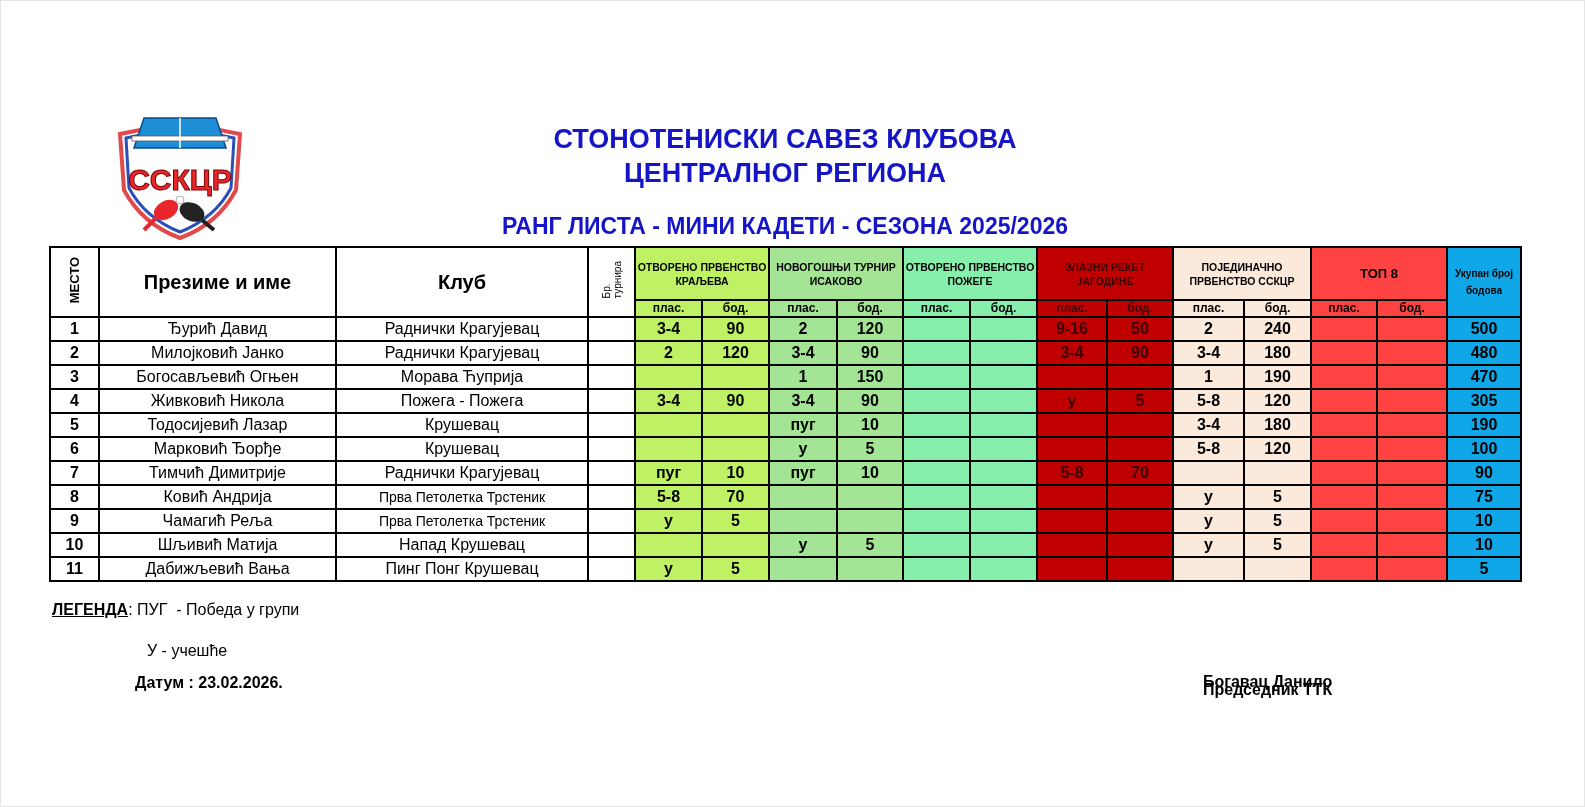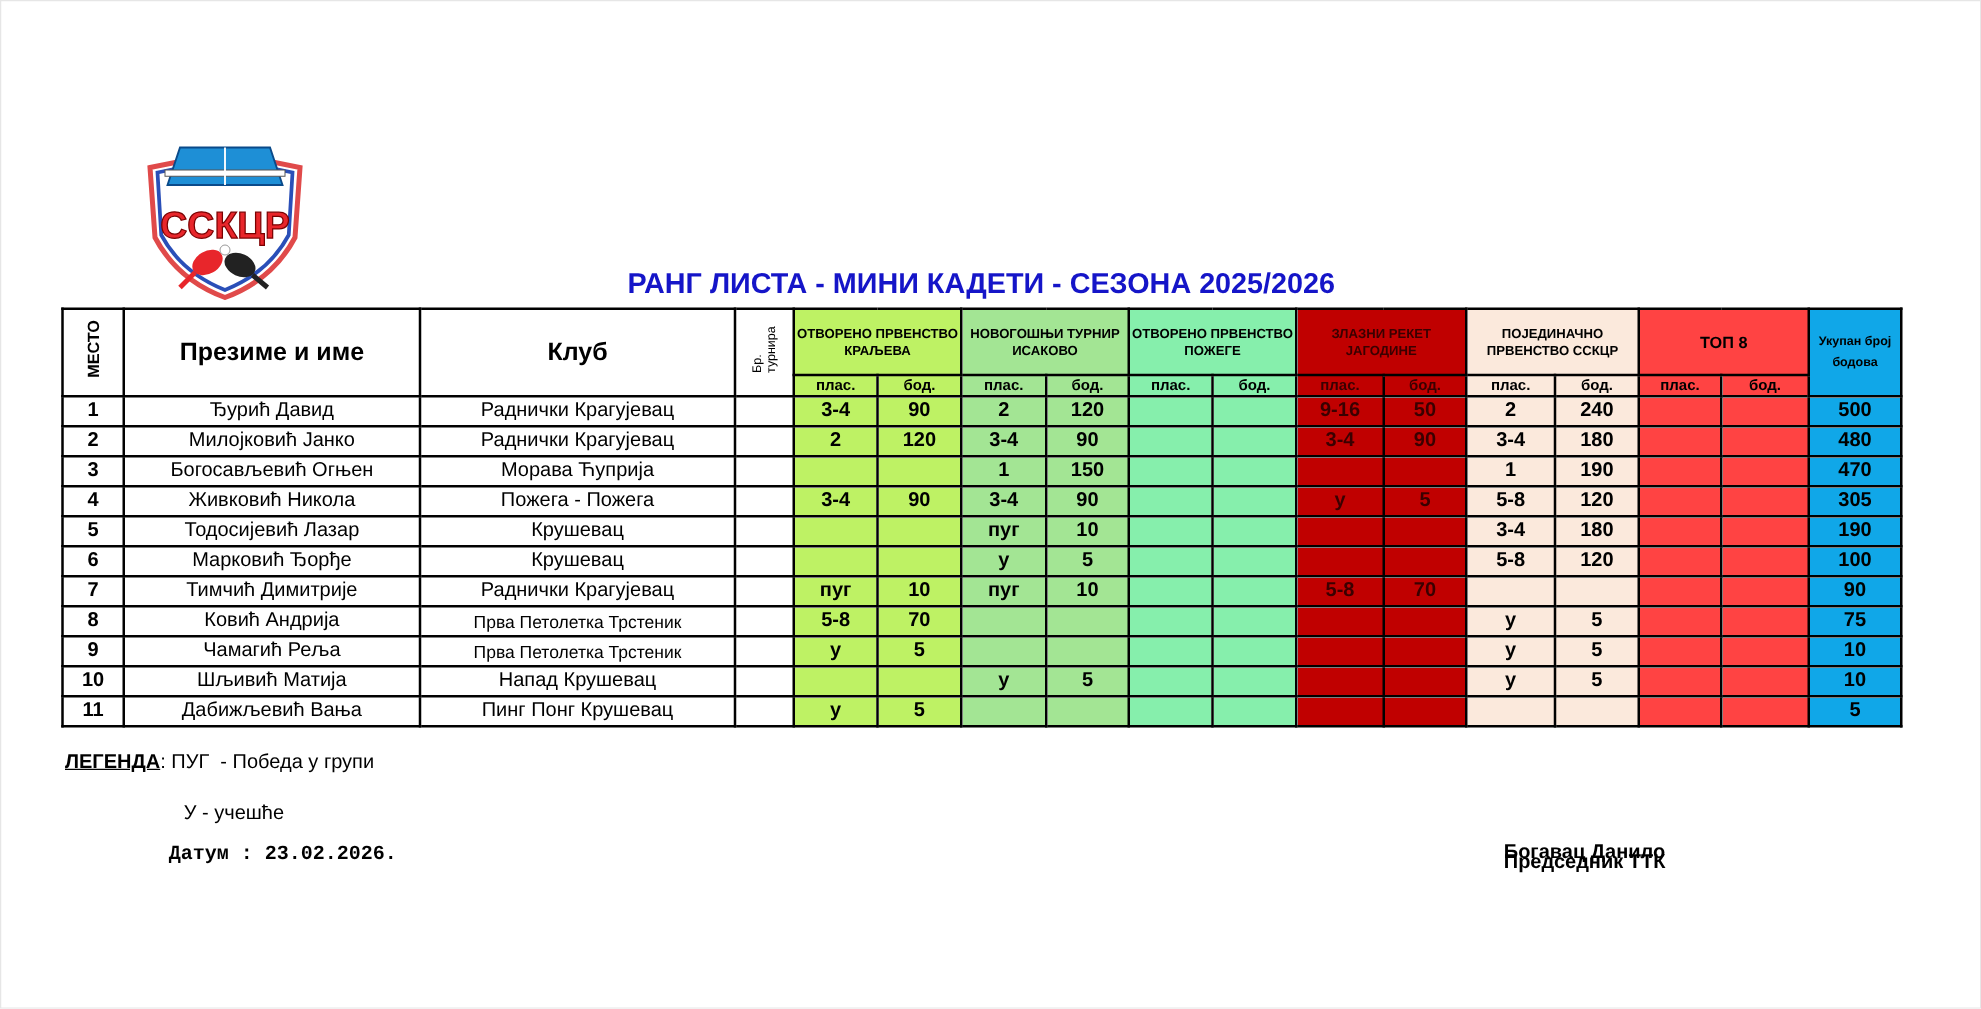--- a/index.html
+++ b/index.html
@@ -35,21 +35,21 @@
   .c-green { background: #a3e594; }
   .c-orange { background: #86efac; }
   .c-darkred { background: #c00000; color: #3a0000; margin-left: 40px; }
   .c-peach { background: #fbe9dc; }
   .c-red { background: #ff4343; }
   .c-cyan { background: #10a7e8; }
 
   .legend { position: absolute; left: 52px; top: 601px; font-size: 16px; }
   .legend .lk { font-weight: bold; text-decoration: underline; }
   .legend2 { position: absolute; left: 147px; top: 642px; font-size: 16px; }
-  .datum { position: absolute; left: 135px; top: 674px; font-size: 16px; font-weight: bold; font-family: Liberation Mono, monospace; }
+  .datum { position: absolute; left: 135px; top: 674px; font-size: 16px; font-weight: bold; }
   .pres { position: absolute; left: 1203px; top: 642px; font-size: 16px; font-weight: bold; margin-top: 39px; }
   .pres-name { position: absolute; left: 1203px; top: 673px; font-size: 16px; font-weight: bold; }
 </style>
 </head>
 <body>
 
 <div class="page-border"></div>
 
 <svg class="logo" viewBox="0 0 160 128">
   <path d="M20 22 L80 10 L140 22 L136 78 Q118 112 80 126 Q42 112 24 78 Z" fill="#ffffff" stroke="#e04a4a" stroke-width="4"></path>
@@ -59,20 +59,22 @@
   <line x1="80" y1="6" x2="80" y2="36" stroke="#fff" stroke-width="1.5"></line>
   <text x="80" y="78" text-anchor="middle" font-family="Liberation Sans, sans-serif" font-weight="bold" font-size="30" fill="#e8262b" stroke="#7a0000" stroke-width="1">ССКЦР</text>
   <ellipse cx="66" cy="98" rx="13" ry="9" fill="#e8262b" transform="rotate(-30 66 98)"></ellipse>
   <line x1="56" y1="106" x2="44" y2="118" stroke="#e8262b" stroke-width="4"></line>
   <ellipse cx="92" cy="100" rx="13" ry="9" fill="#222" transform="rotate(25 92 100)"></ellipse>
   <line x1="102" y1="108" x2="114" y2="118" stroke="#222" stroke-width="4"></line>
   <circle cx="80" cy="88" r="4" fill="#fff" stroke="#999" stroke-width="0.8"></circle>
 </svg>
 
 <div class="title t1">
+  <div>СТОНОТЕНИСКИ САВЕЗ КЛУБОВА</div>
+  <div>ЦЕНТРАЛНОГ РЕГИОНА</div>
 </div>
 <div class="title t2">РАНГ ЛИСТА - МИНИ КАДЕТИ - СЕЗОНА 2025/2026</div>
 
 <table class="rank">
   <colgroup>
     <col style="width:49px">
       <col style="width:237px">
       <col style="width:252px">
       <col style="width:47px">
     <col style="width:67px">

